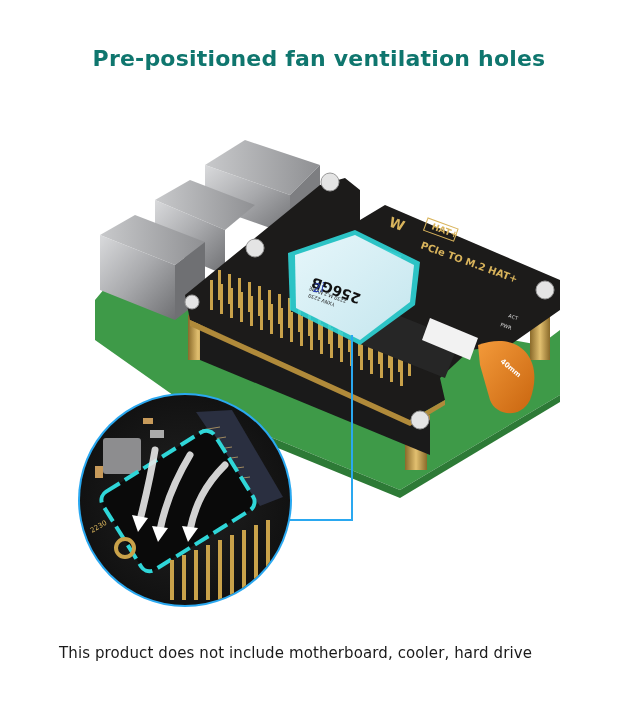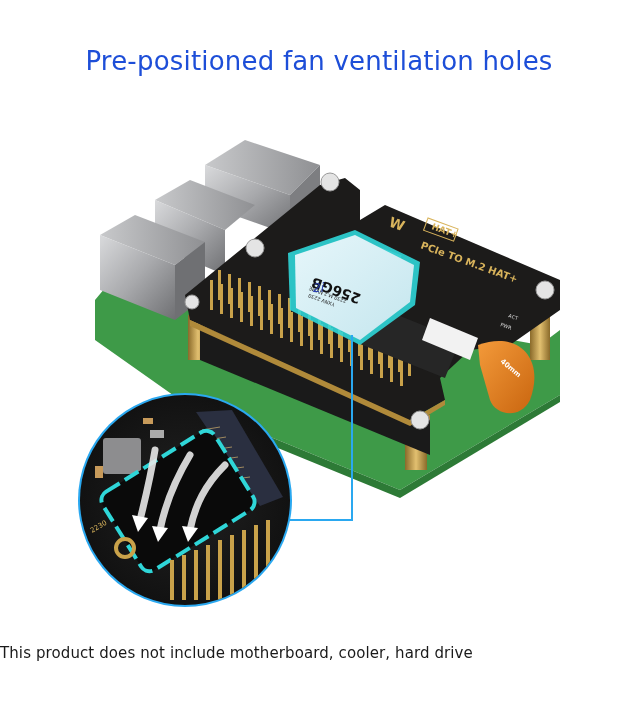--- a/index.html
+++ b/index.html
@@ -1,20 +1,20 @@
 <!DOCTYPE html>
 <html><head>
   <meta charset="utf-8">
   <style>
     html, body { margin: 0; padding: 0; background: #ffffff; }
     body { width: 638px; height: 720px; position: relative; overflow: hidden;
            font-family: "DejaVu Sans", "Liberation Sans", sans-serif; }
     .title { position: absolute; left: 0; top: 46px; width: 638px; text-align: center;
-             font-size: 26px; color: #1d4ed8; letter-spacing: 0.2px; font-weight: normal; }
-    .caption { position: absolute; left: 0; top: 644px; width: 532px; text-align: left;
+             font-size: 22px; color: #0f766e; letter-spacing: 0.2px; font-weight: bold; }
+    .caption { position: absolute; left: 0; top: 644px; width: 532px; text-align: right;
                font-size: 15px; color: #1a1a1a; letter-spacing: 0.1px; }
     .scene { position: absolute; left: 0; top: 0; width: 638px; height: 720px; }
   </style>
 </head>
 <body>
 
 <div class="title">Pre-positioned fan ventilation holes</div>
 
 <svg class="scene" viewBox="0 0 638 720" xmlns="http://www.w3.org/2000/svg">
   <defs>

